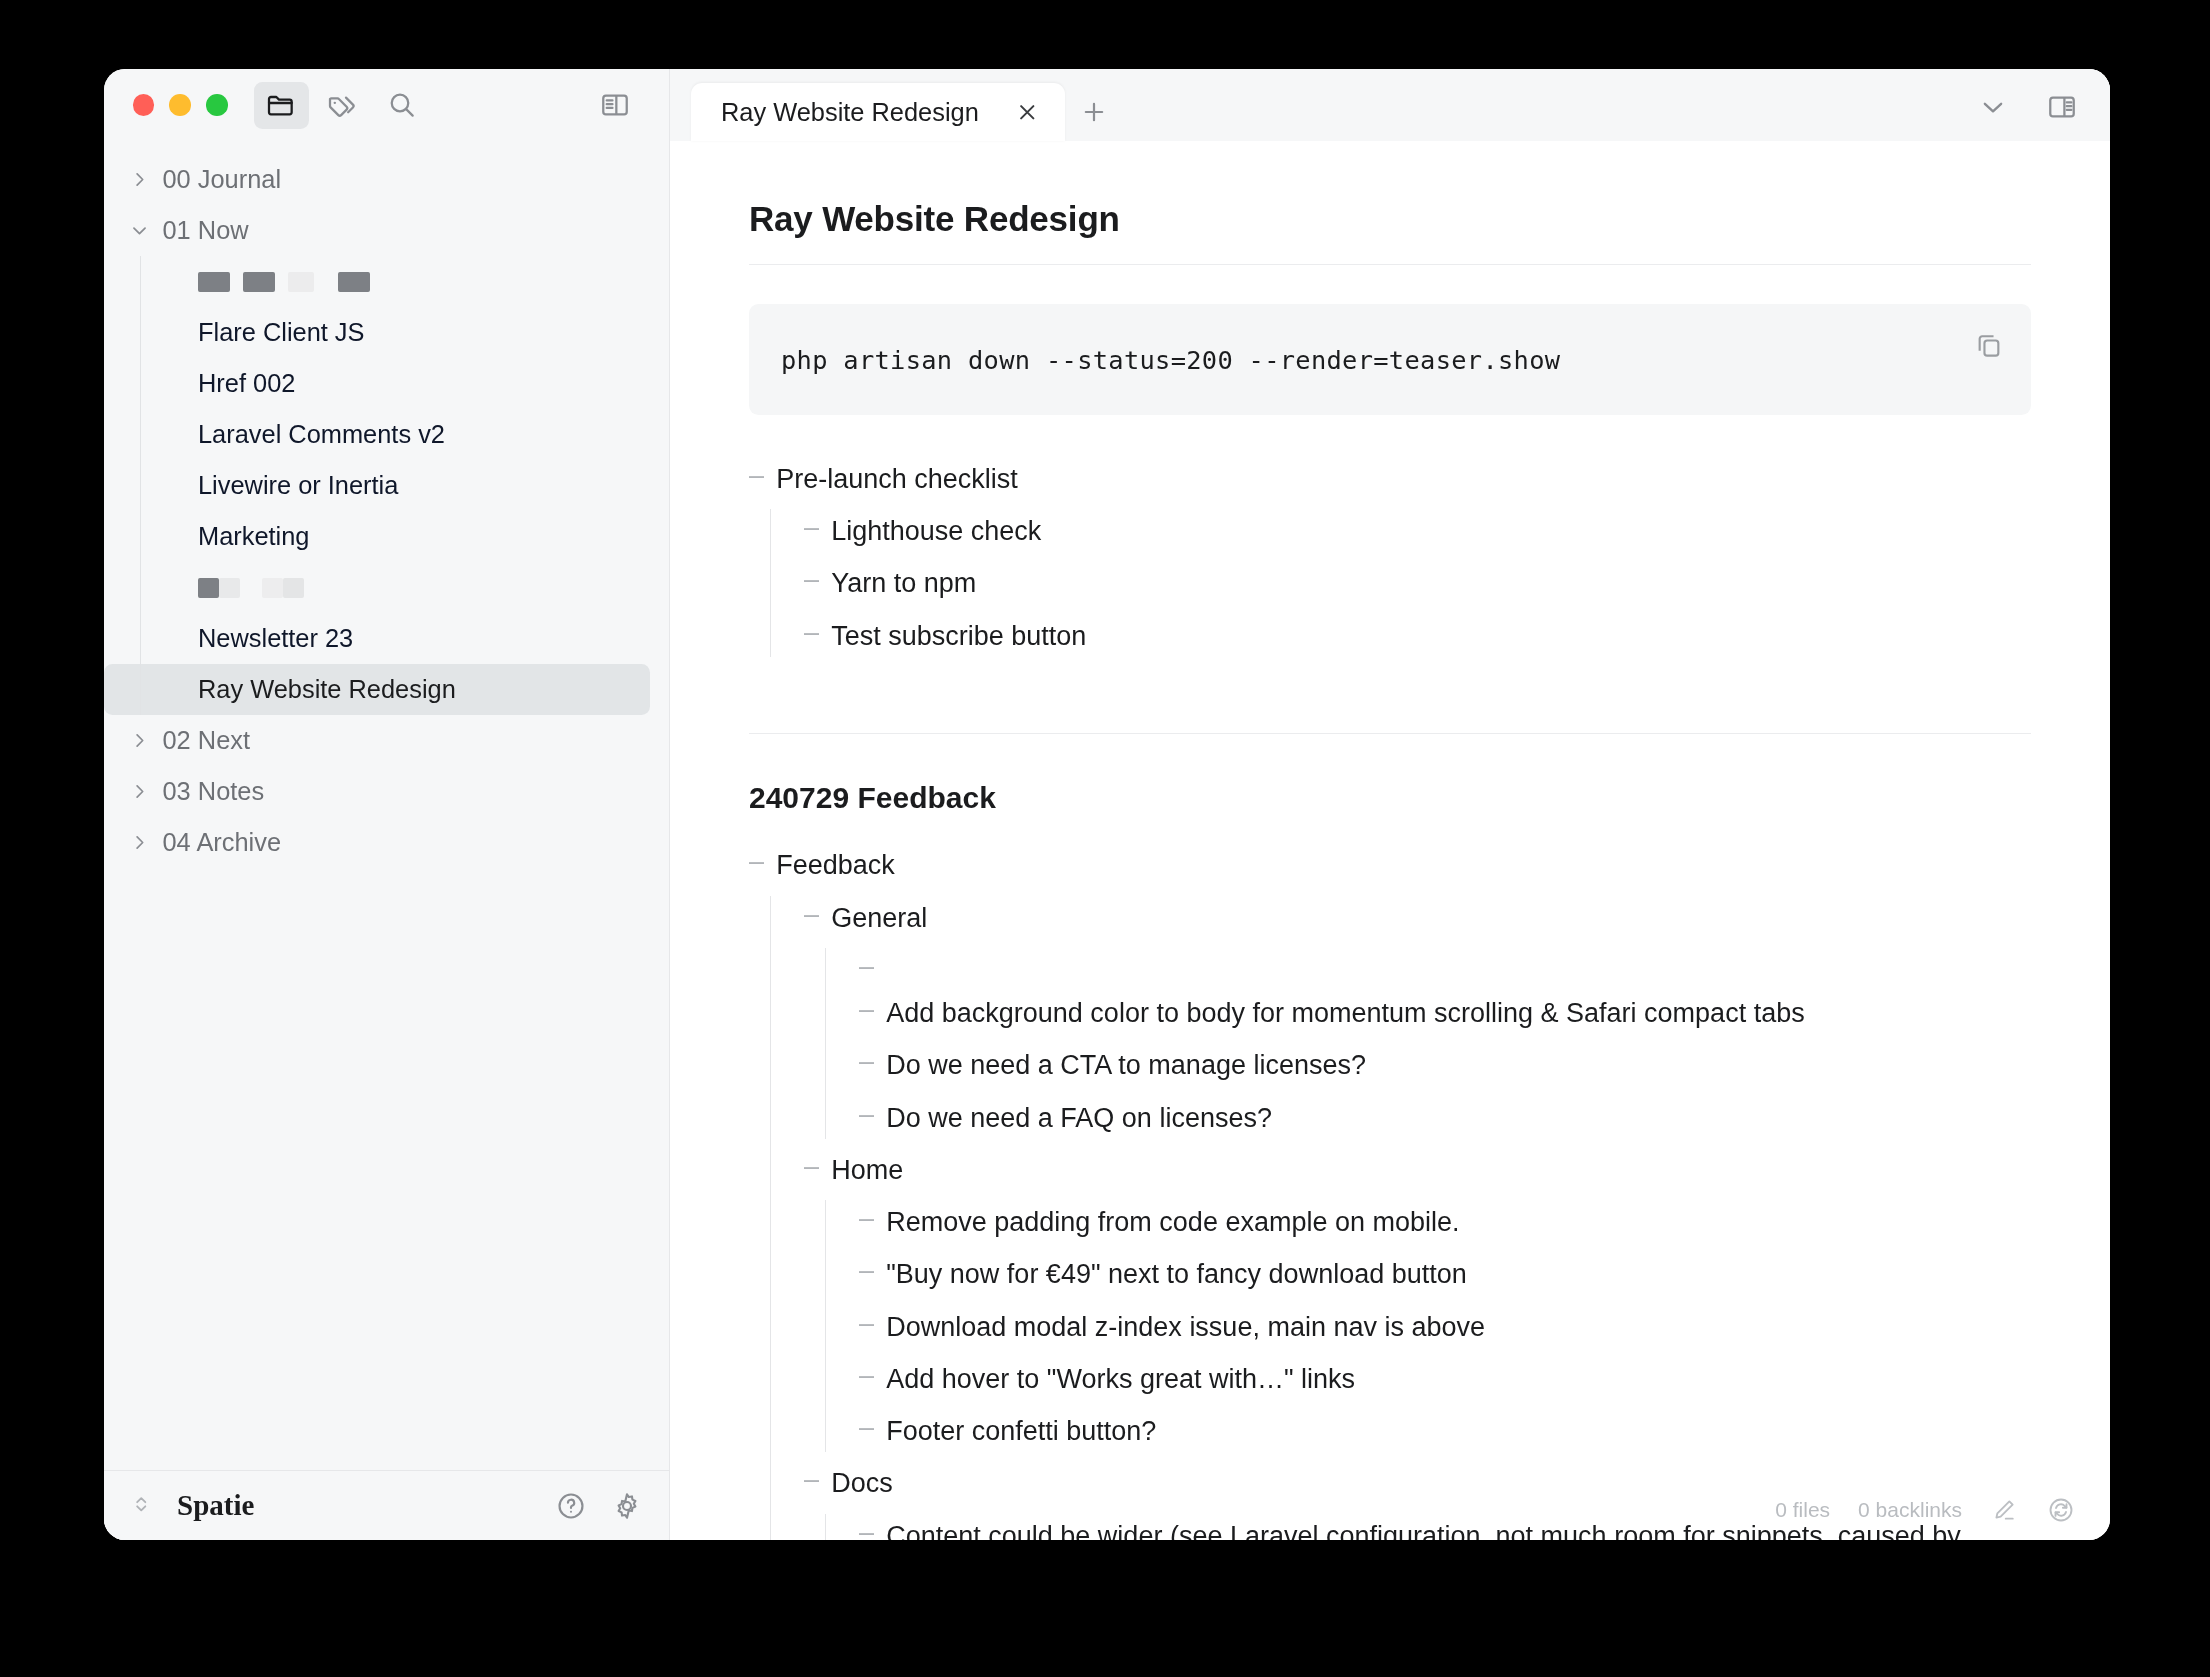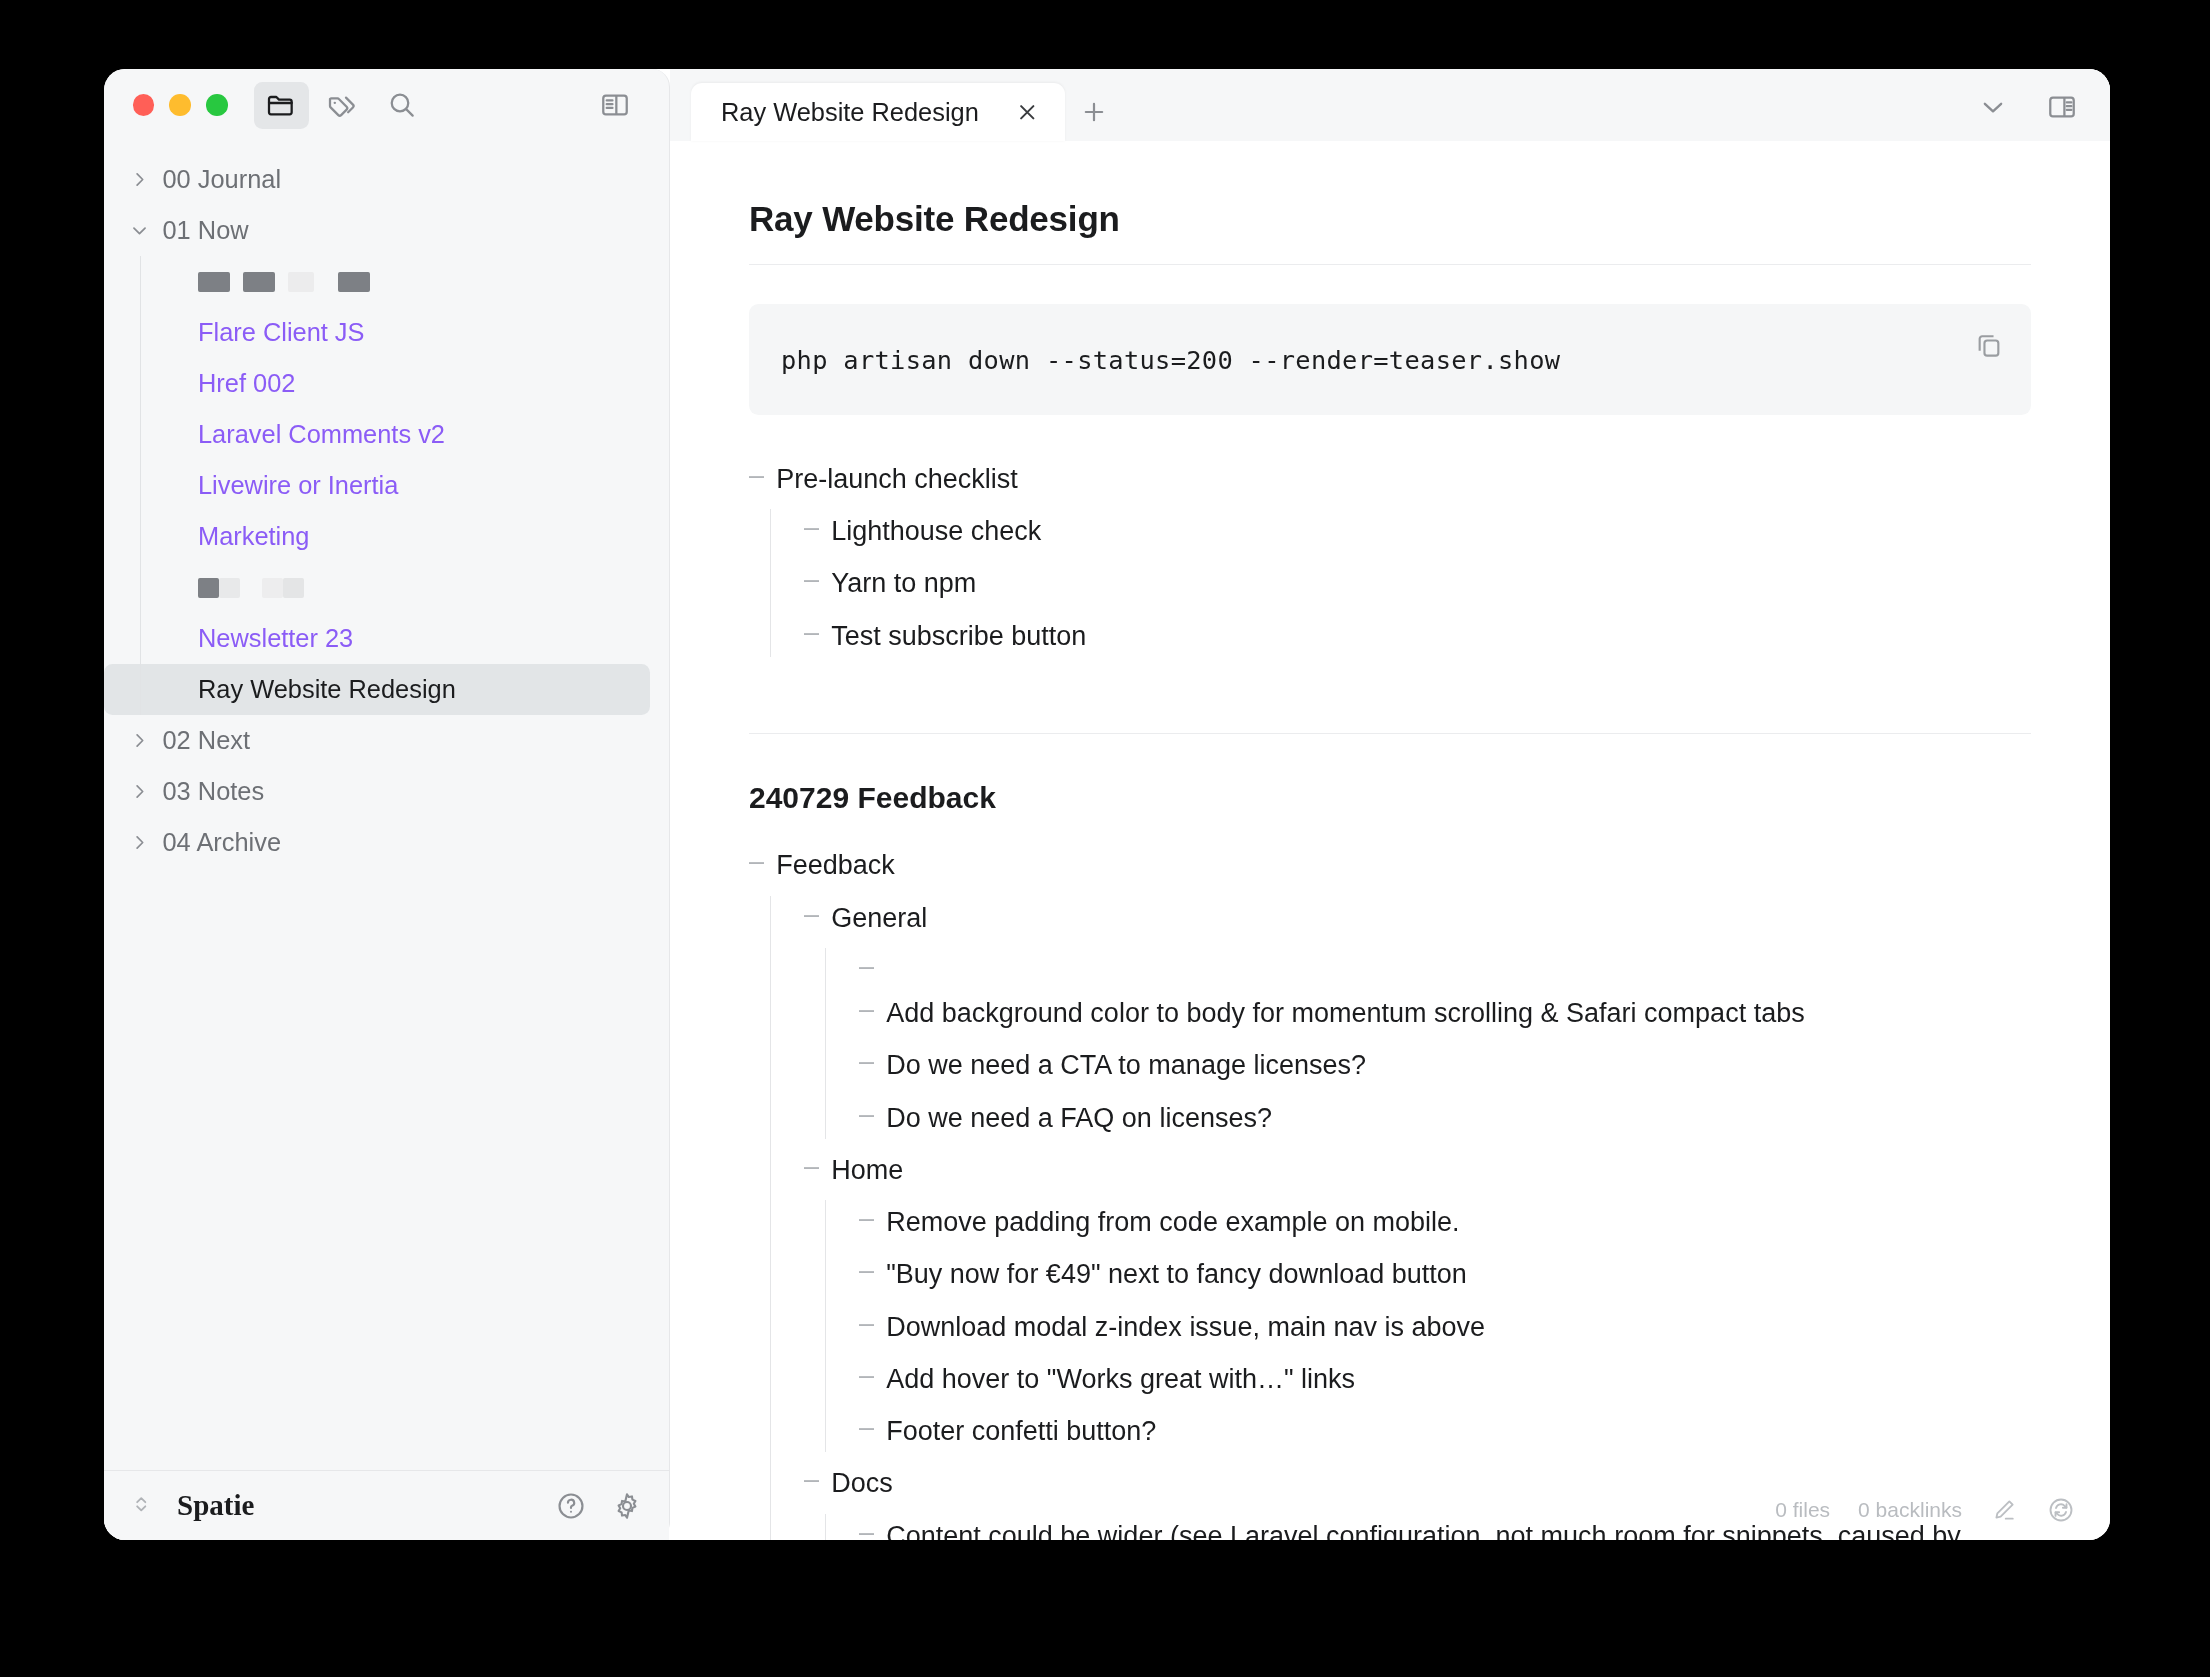--- a/index.html
+++ b/index.html
@@ -21,21 +21,20 @@
   }
 
   
   .sidebar {
     width: 566px;
     background: #f6f7f8;
     border-right: 0.9px solid #e6e7e9;
     display: flex;
     flex-direction: column;
     position: relative;
-    border-radius: 18px;
   }
   .sidebar-toolbar {
     height: 72px;
     display: flex;
     align-items: center;
     padding: 0 21px;
     flex-shrink: 0;
   }
   .traffic {
     display: flex; gap: 15px; align-items: center;
@@ -88,21 +87,21 @@
     left: 36px; top: 0; bottom: 0;
     width: 0.9px;
     background: #e1e3e5;
   }
   .child-row {
     display: flex;
     align-items: center;
     height: 51px;
     padding-left: 53px;
     font-size: 25.4px;
-    color: #8b5cf6;
+    color: #0f172a;
     white-space: nowrap;
   }
   .child-row.selected {
     background: #e2e5e7;
     border-radius: 8.5px;
     color: #1b1c1e;
     margin-left: -41px;
     padding-left: 94px;
     margin-right: 19px;
   }

